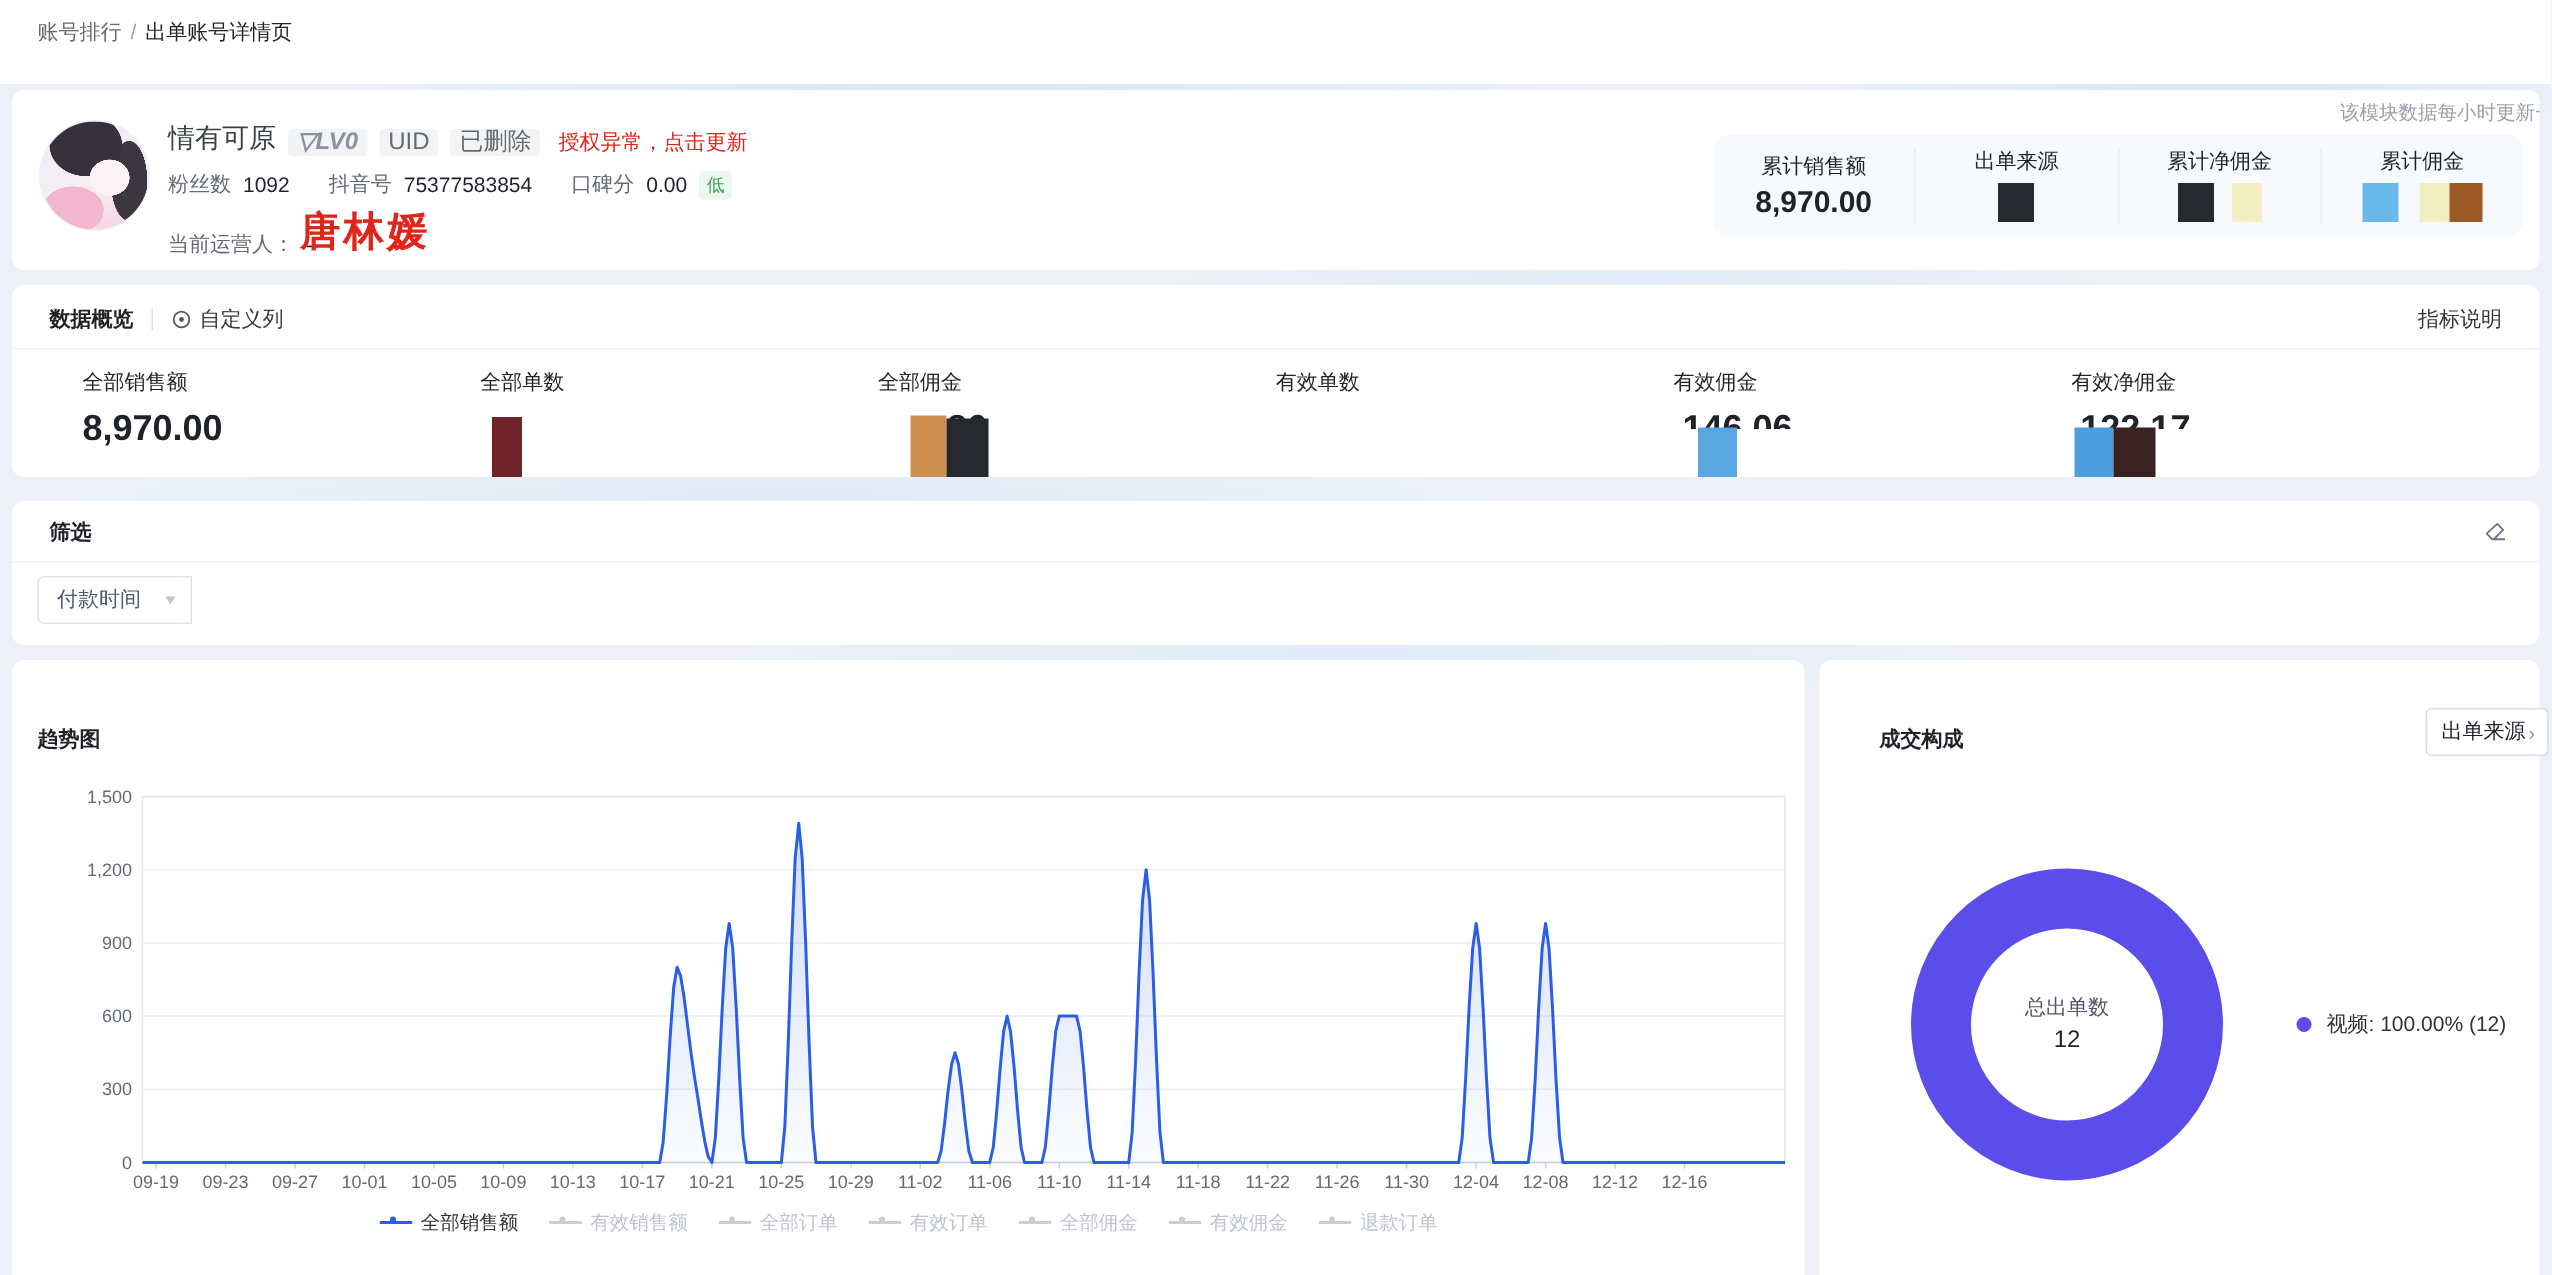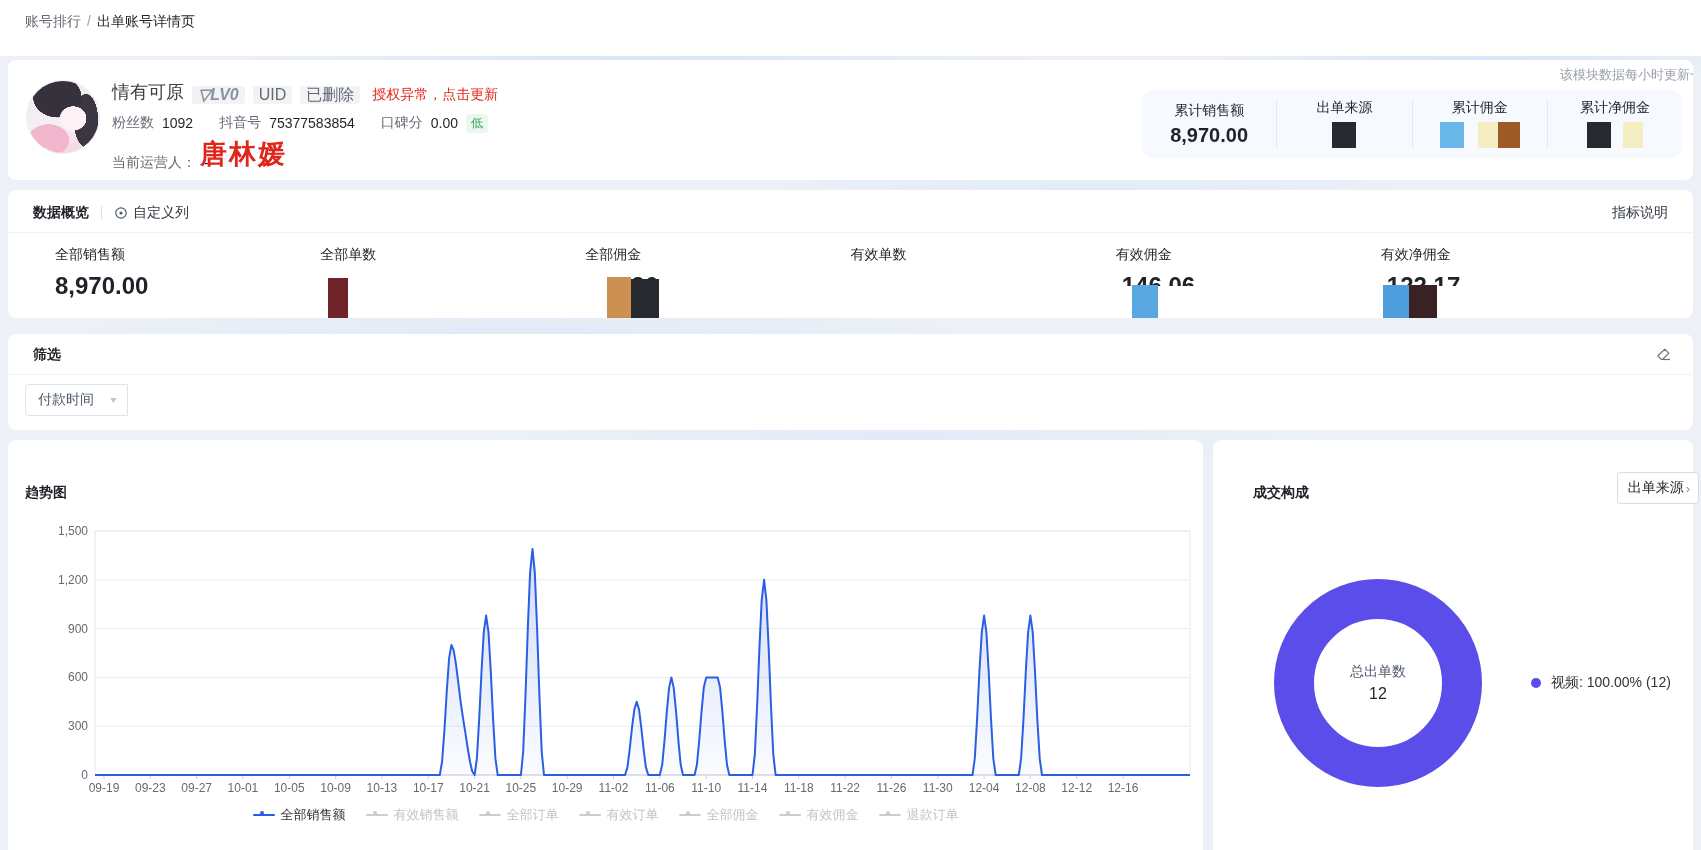--- a/index.html
+++ b/index.html
@@ -156,32 +156,32 @@
       <div class="sum-label">累计销售额</div>
       <div class="sum-value">8,970.00</div>
     </div>
     <div class="sum-col">
       <div class="sum-label">出单来源</div>
       <div class="sum-blocks">
           <span class="cblock" style="background: rgb(38, 41, 46); width: 24px; height: 26px; margin-left: 0px;"></span>
         </div>
     </div>
     <div class="sum-col">
+      <div class="sum-label">累计净佣金</div>
+      <div class="sum-blocks">
+          <span class="cblock" style="background: rgb(38, 41, 46); width: 24px; height: 26px; margin-left: 0px;"></span>
+          <span class="cblock" style="background: rgb(243, 237, 194); width: 20px; height: 26px; margin-left: 12px;"></span>
+        </div>
+    </div>
+    <div class="sum-col">
       <div class="sum-label">累计佣金</div>
       <div class="sum-blocks">
           <span class="cblock" style="background: rgb(106, 183, 234); width: 24px; height: 26px; margin-left: 0px;"></span>
           <span class="cblock" style="background: rgb(243, 237, 194); width: 20px; height: 26px; margin-left: 14px;"></span>
           <span class="cblock" style="background: rgb(156, 90, 38); width: 22px; height: 26px; margin-left: 0px;"></span>
-        </div>
-    </div>
-    <div class="sum-col">
-      <div class="sum-label">累计净佣金</div>
-      <div class="sum-blocks">
-          <span class="cblock" style="background: rgb(38, 41, 46); width: 24px; height: 26px; margin-left: 0px;"></span>
-          <span class="cblock" style="background: rgb(243, 237, 194); width: 20px; height: 26px; margin-left: 12px;"></span>
         </div>
     </div>
   </div>
 </div>
 
 <div class="card overview">
   <div class="ov-head">
     <span class="ov-title">数据概览</span>
     <span class="vdiv"></span>
     <span class="customize">

